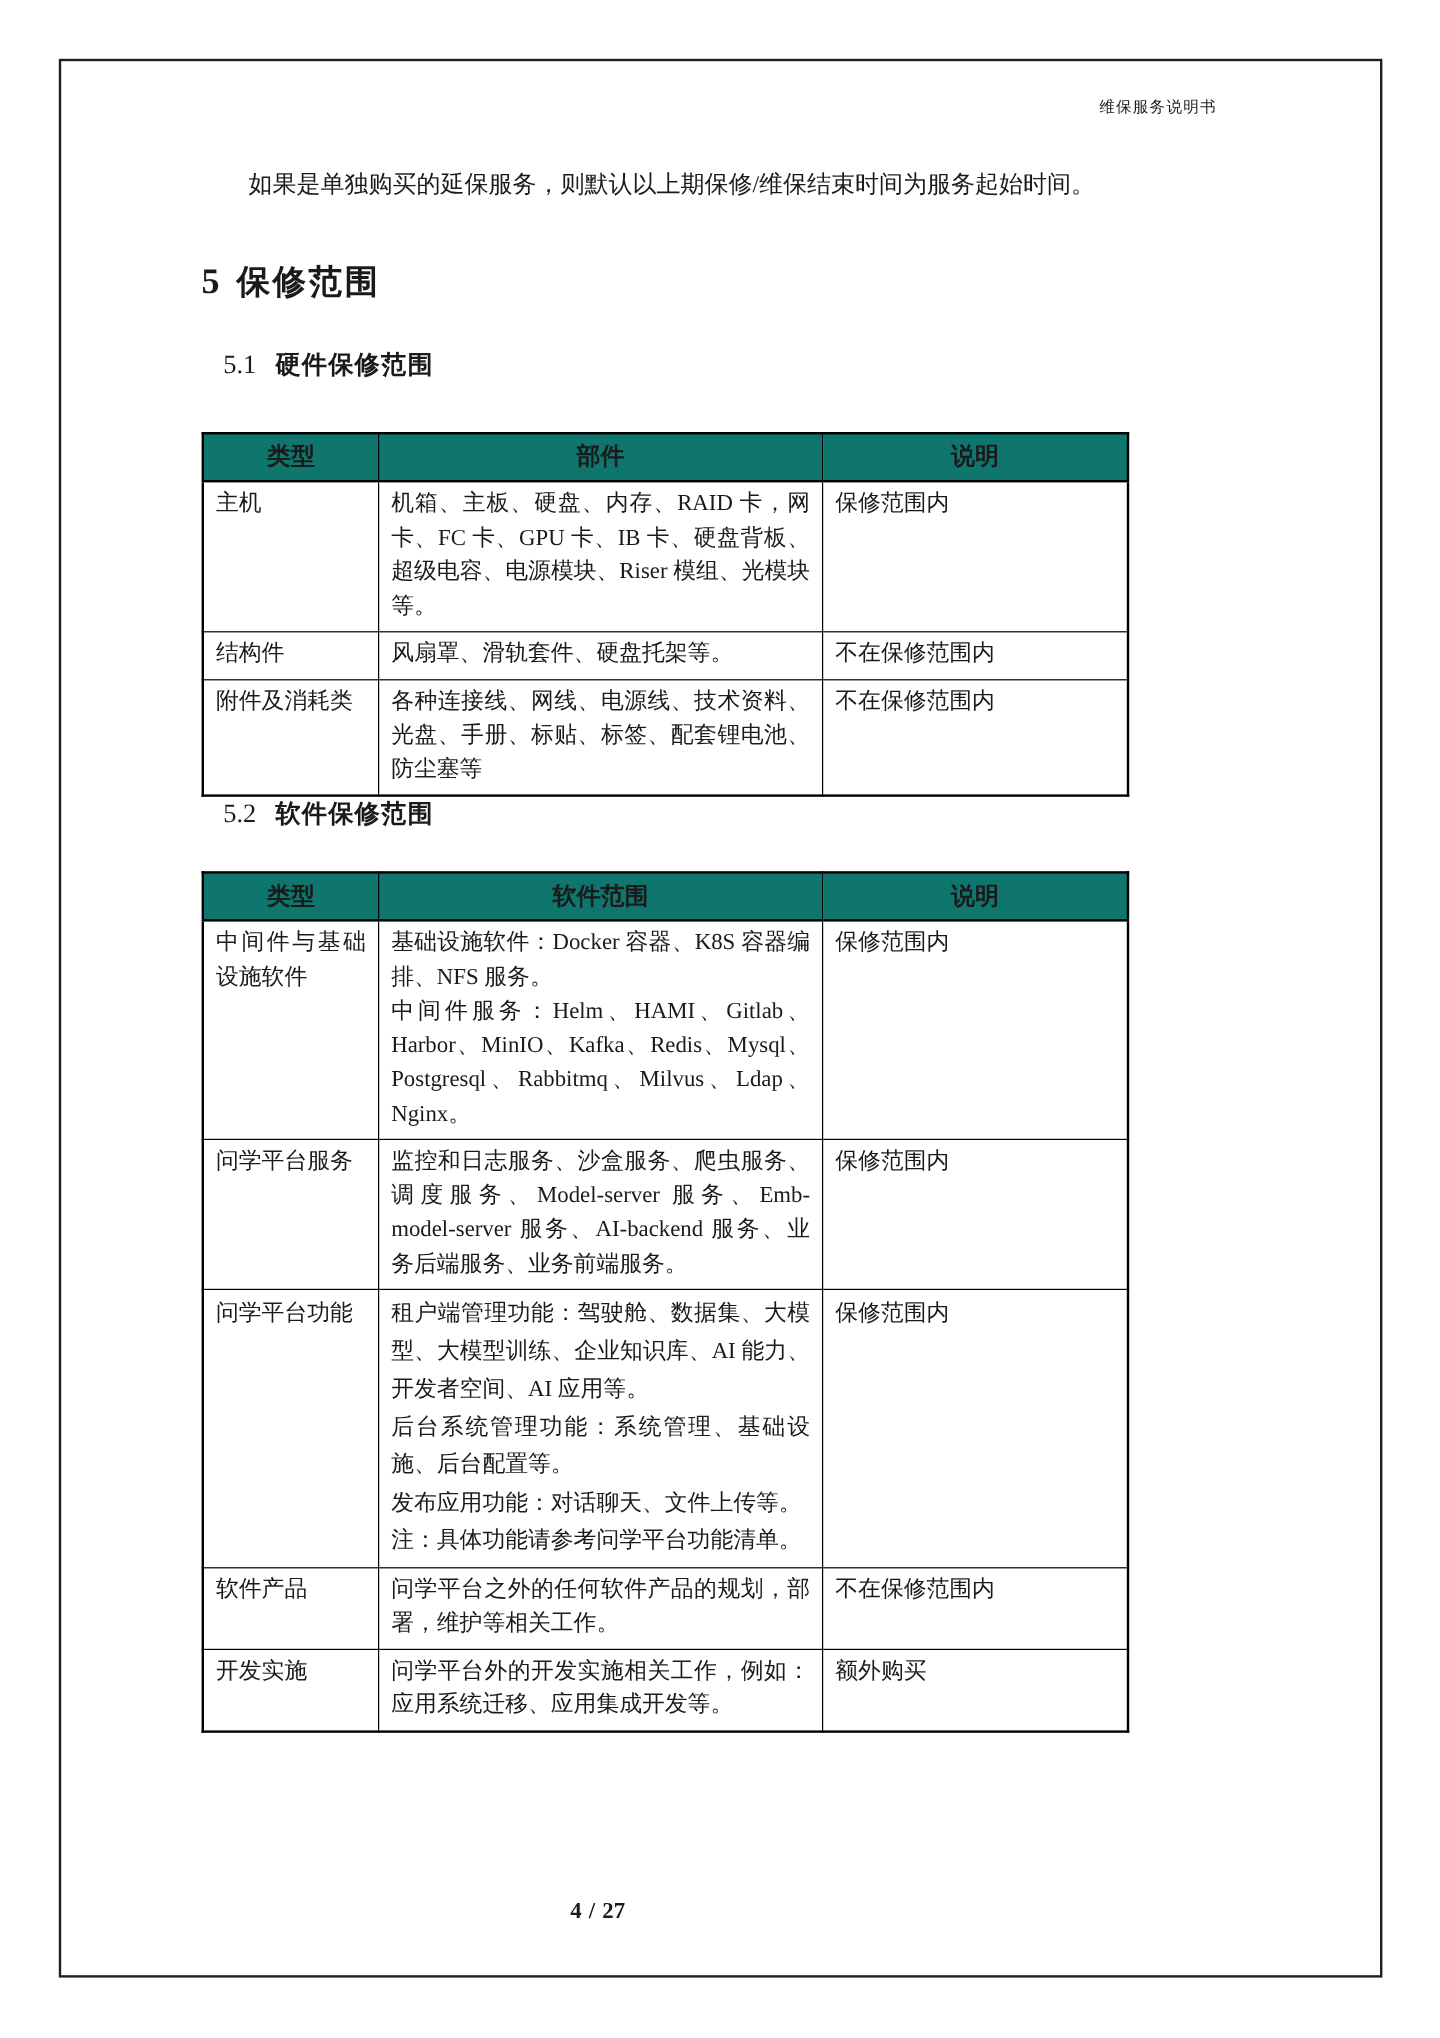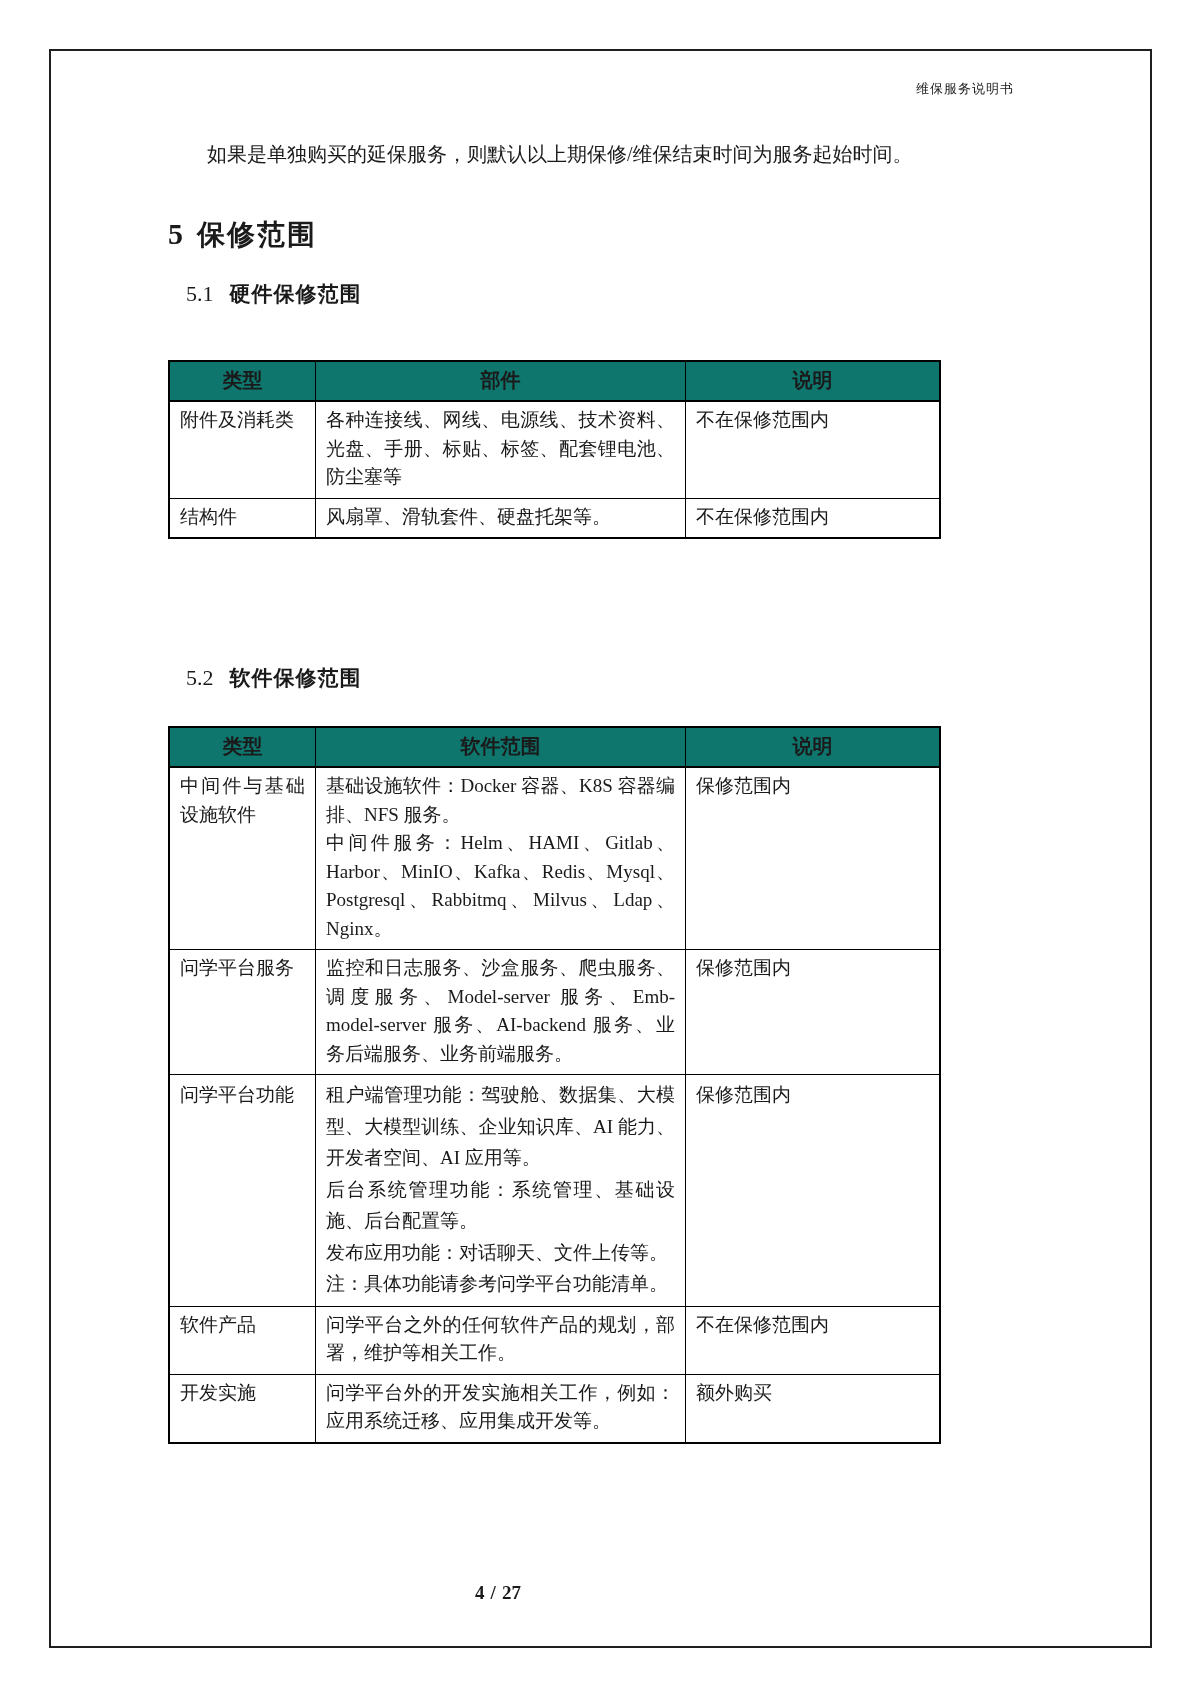--- a/index.html
+++ b/index.html
@@ -25,21 +25,21 @@
     position:absolute; top:216px; left:168px;
     font-size:30px; font-weight:bold; white-space:nowrap;
   }
   .h1 .num { font-family:"Liberation Serif","DejaVu Serif",serif; margin-right:14px; }
   .h1 .txt { font-family:"Liberation Sans","DejaVu Sans",sans-serif; font-size:28px; letter-spacing:2px;margin-top:36px; }
   .h2 {
     position:absolute; left:186px; white-space:nowrap; font-size:22px;
   }
   .h2 .num { font-family:"Liberation Serif","DejaVu Serif",serif; margin-right:16px; }
   .h2 .txt { font-family:"Liberation Sans","DejaVu Sans",sans-serif; font-weight:bold; font-size:21px; letter-spacing:1px; }
-  .h2-1 { top:280px; }
+  .h2-1 { top:290px; }
   .h2-2 { top:654px;margin-top:10px; }
 
   table.doc-table {
     position:absolute; left:168px; width:773px;
     border-collapse:collapse; table-layout:fixed;
     font-size:19px;
   }
   .t1 { top:360px; }
   .t2 { top:726px; }
   table.doc-table { border:2px solid #000; }
@@ -89,30 +89,37 @@
     </colgroup>
 <thead>
       <tr>
         <th>类型</th>
         <th>部件</th>
         <th>说明</th>
       </tr>
     </thead>
     <tbody>
       <tr>
-        <td>附件及消耗类</td>
+        <td>主机</td>
         <td>
-          <div>各种连接线、网线、电源线、技术资料、光盘、手册、标贴、标签、配套锂电池、防尘塞等</div>
+          <div>机箱、主板、硬盘、内存、RAID 卡，网卡、FC 卡、GPU 卡、IB 卡、硬盘背板、超级电容、电源模块、Riser 模组、光模块等。</div>
         </td>
-        <td class="cell-note">不在保修范围内</td>
+        <td class="cell-note">保修范围内</td>
       </tr>
       <tr>
         <td>结构件</td>
         <td>
           <div>风扇罩、滑轨套件、硬盘托架等。</div>
+        </td>
+        <td class="cell-note">不在保修范围内</td>
+      </tr>
+      <tr>
+        <td>附件及消耗类</td>
+        <td>
+          <div>各种连接线、网线、电源线、技术资料、光盘、手册、标贴、标签、配套锂电池、防尘塞等</div>
         </td>
         <td class="cell-note">不在保修范围内</td>
       </tr>
     </tbody>
   </table>
 
 <div class="h2 h2-2">
   <span class="num">5.2</span><span class="txt">软件保修范围</span>
 </div>
 

